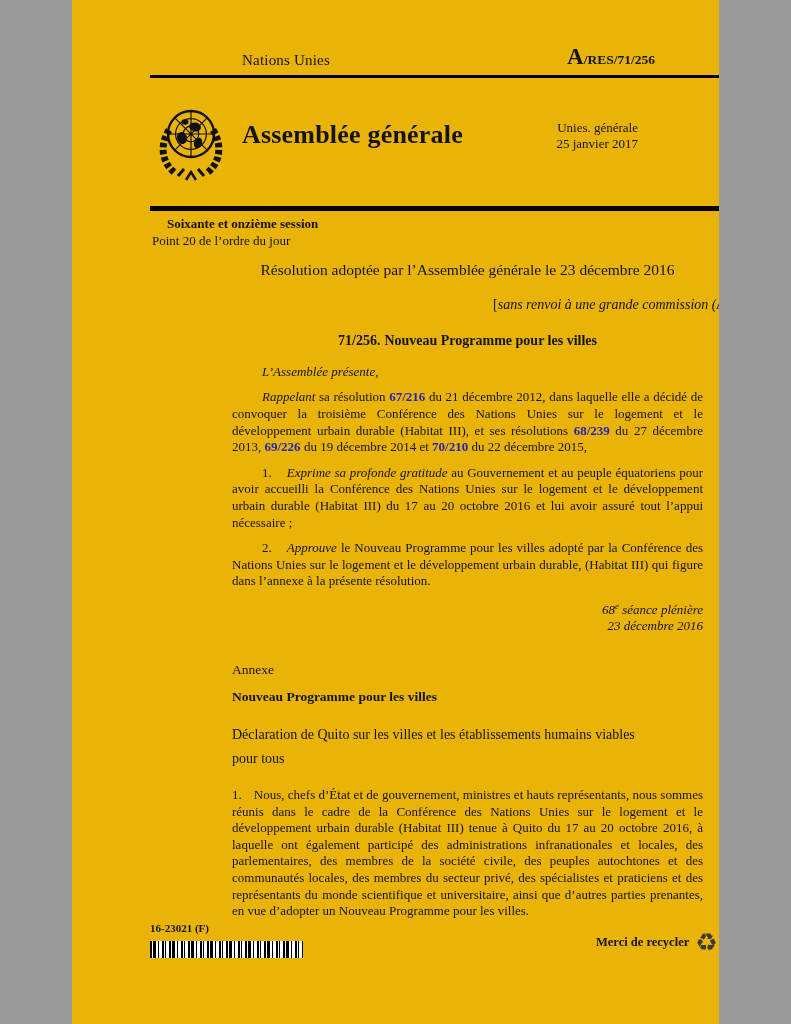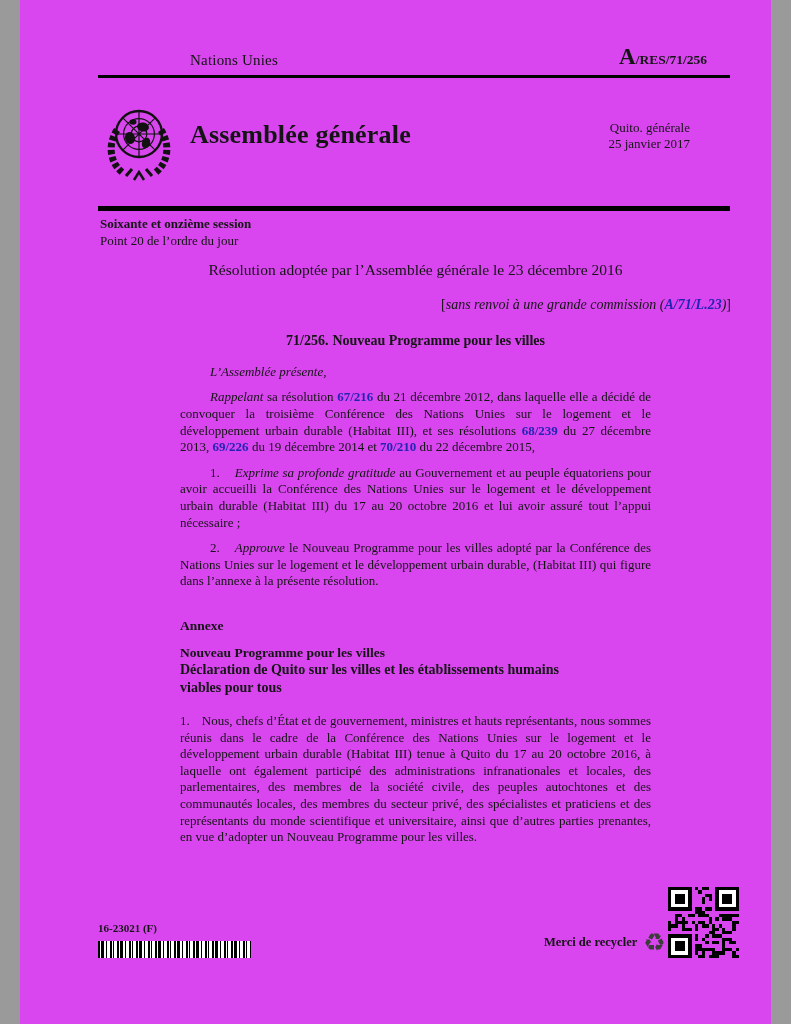--- a/index.html
+++ b/index.html
@@ -1,54 +1,54 @@
 <!DOCTYPE html>
 <html><head>
 <meta charset="utf-8">
 <style>
   html,body{margin:0;padding:0;background:#9a9a9a;}
   .page{
     position:relative;
-    width:751px;height:1024px;
-    background:#d946ef;
+    width:647px;height:1024px;
+    background:#eab308;
     margin:0 auto;
     font-family:"Liberation Serif","DejaVu Serif",serif;
     color:#141414;
     overflow:hidden;
   }
   
   .org-name{position:absolute;left:170px;top:52px;font-size:15px;letter-spacing:.2px;}
   .doc-symbol{position:absolute;right:64px;top:44px;font-weight:bold;white-space:nowrap;}
   .doc-symbol .big{font-size:23px;}
   .doc-symbol .small{font-size:13.5px;}
   .rule-1{position:absolute;left:78px;top:75px;width:632px;height:3px;background:#000;}
   .emblem{position:absolute;left:84px;top:96px;}
   .organ-name{position:absolute;left:170px;top:120px;font-size:26px;font-weight:bold;letter-spacing:.2px;}
   .distr-block{position:absolute;right:81px;top:120px;text-align:right;font-size:13px;line-height:16px;}
   .rule-2{position:absolute;left:78px;top:206px;width:632px;height:4.5px;background:#000;}
   .session-block{position:absolute;left:80px;top:216px;font-size:13px;line-height:16.5px;}
-  .session-name{font-weight:bold;}
+  .session-name{font-weight:bold;margin-left:15px;}
   
   .doc-body{position:absolute;left:80px;top:262px;width:631px;font-size:13px;line-height:16.6px;}
   .main-title{text-align:center;font-weight:normal;font-size:15.5px;margin:0 0 18px 0;}
   .referral{text-align:right;font-size:14px;margin:0 0 20px 0;}
   .res-heading{text-align:center;font-weight:bold;font-size:14px;margin:0 0 14px 0;}
   .res-heading .res-num{padding-right:4px;font-family:Liberation Serif, serif;}
   .text-col{margin:0 80px;}
   .para{text-align:justify;text-indent:30px;margin:9px 0;}
   .para .num{padding-right:15px;}
   .opening{font-style:italic;}
   .it{font-style:italic;}
   .link{color:#2424b4;font-weight:bold;text-decoration:none;cursor:pointer;}
   .referral .link{font-weight:bold;font-style:italic;}
   sup{font-size:9px;line-height:0;}
   .meeting{text-align:right;font-style:italic;margin-top:12px;line-height:16px;}
-  .annex-label{font-weight:bold;font-size:13.5px;margin-top:28px;}
+  .annex-label{font-weight:normal;font-size:13.5px;margin-top:28px;}
   .annex-title{font-weight:bold;font-size:13.5px;margin-top:10px;}
-  .annex-subtitle{font-weight:bold;font-size:14px;width:420px;line-height:18px;}
+  .annex-subtitle{font-weight:normal;font-size:14px;margin-top:18px;width:420px;line-height:24px;}
   .annex-para{text-align:justify;text-indent:0;margin-top:16px;}
   .annex-para .num{padding-right:12px;}
   
   .job-number{position:absolute;left:78px;top:922px;font-size:11px;font-weight:bold;}
   .barcode{position:absolute;left:78px;top:941px;width:153px;height:17px;
     background:repeating-linear-gradient(90deg,
       #000 0 2px,#fff 2px 3px,#000 3px 6px,#fff 6px 8px,
       #000 8px 9px,#fff 9px 12px,#000 12px 14px,#fff 14px 15px,
       #000 15px 16px,#fff 16px 19px);}
   .recycle-wrap{position:absolute;left:524px;top:930px;display:flex;align-items:center;gap:6px;}
@@ -85,21 +85,21 @@
         <ellipse cx="26" cy="42" rx="5" ry="6" transform="rotate(-18 26 42)"></ellipse>
         <ellipse cx="39" cy="31" rx="6" ry="4.5" transform="rotate(12 39 31)"></ellipse>
         <ellipse cx="42" cy="47" rx="4" ry="5.5" transform="rotate(20 42 47)"></ellipse>
         <ellipse cx="29" cy="26" rx="3.5" ry="2.8"></ellipse>
       </g>
     </svg>
   </div>
 
   <div class="organ-name">Assemblée générale</div>
   <div class="distr-block">
-    <div>Quito. générale</div>
+    <div>Unies. générale</div>
     <div>25 janvier 2017</div>
   </div>
 
   <div class="rule-2"></div>
   <div class="session-block">
     <div class="session-name">Soixante et onzième session</div>
     <div>Point 20 de l’ordre du jour</div>
   </div>
 
   <div class="doc-body">
@@ -109,20 +109,24 @@
 
     <div class="text-col">
       <p class="para opening">L’Assemblée présente,</p>
 
       <p class="para"><span class="it">Rappelant</span><span> sa résolution </span><span class="link">67/216</span><span> du 21 décembre 2012, dans laquelle elle a décidé de convoquer la troisième Conférence des Nations Unies sur le logement et le développement urbain durable (Habitat III), et ses résolutions </span><span class="link">68/239</span><span> du 27 décembre 2013, </span><span class="link">69/226</span><span> du 19 décembre 2014 et </span><span class="link">70/210</span><span> du 22 décembre 2015,</span></p>
 
       <p class="para"><span class="num">1.</span><span><span class="it">Exprime sa profonde gratitude</span><span> au Gouvernement et au peuple équatoriens pour avoir accueilli la Conférence des Nations Unies sur le logement et le développement urbain durable (Habitat III) du 17 au 20 octobre 2016 et lui avoir assuré tout l’appui nécessaire ;</span></span></p>
 
       <p class="para"><span class="num">2.</span><span><span class="it">Approuve</span><span> le Nouveau Programme pour les villes adopté par la Conférence des Nations Unies sur le logement et le développement urbain durable, (Habitat III) qui figure dans l’annexe à la présente résolution.</span></span></p>
 
+      <div class="meeting">
+        <div><span>68</span><sup>e</sup><span> séance plénière</span></div>
+        <div>23 décembre 2016</div>
+      </div>
 
       <div class="annex-label">Annexe</div>
       <div class="annex-title">Nouveau Programme pour les villes</div>
       <div class="annex-subtitle">Déclaration de Quito sur les villes et les établissements humains viables pour tous</div>
 
       <p class="para annex-para"><span class="num">1.</span><span>Nous, chefs d’État et de gouvernement, ministres et hauts représentants, nous sommes réunis dans le cadre de la Conférence des Nations Unies sur le logement et le développement urbain durable (Habitat III) tenue à Quito du 17 au 20 octobre 2016, à laquelle ont également participé des administrations infranationales et locales, des parlementaires, des membres de la société civile, des peuples autochtones et des communautés locales, des membres du secteur privé, des spécialistes et praticiens et des représentants du monde scientifique et universitaire, ainsi que d’autres parties prenantes, en vue d’adopter un Nouveau Programme pour les villes.</span></p>
     </div>
   </div>
 
   <div class="job-number">16-23021 (F)</div>

